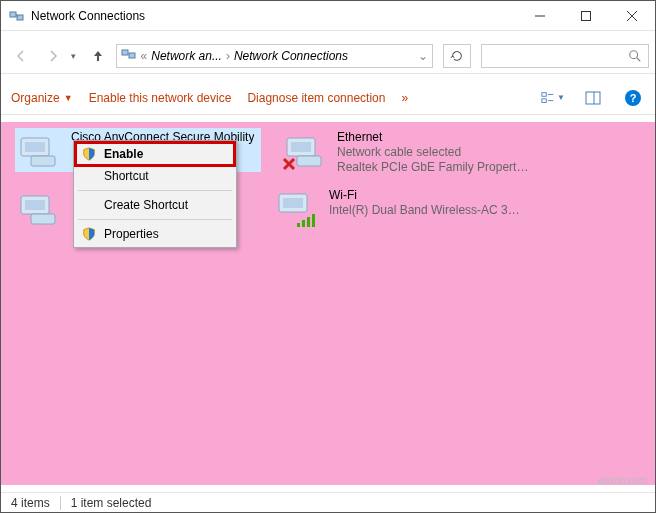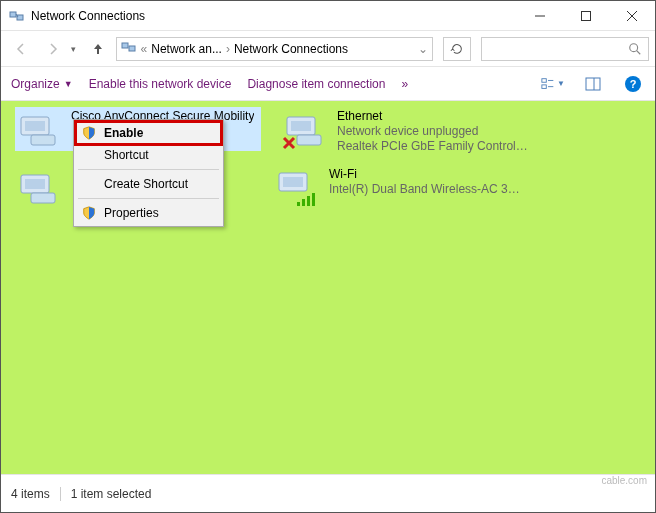--- a/index.html
+++ b/index.html
@@ -1,60 +1,60 @@
 <!DOCTYPE html>
 <html><head>
 <meta charset="utf-8">
 <style>
   * { box-sizing: border-box; font-family: "Segoe UI", Arial, sans-serif; }
   body { margin: 0; background: #fff; }
-  .window { width: 656px; height: 513px; border: 1px solid #555; background: #fff; display: flex; flex-direction: column; position: relative; }
+  .window { width: 656px; height: 513px; border: 1px solid #555; background: #fff; display: flex; flex-direction: column; position: relative; gap: 7px; }
   
   .titlebar { height: 30px; display: flex; align-items: center; border-bottom: 1px solid #e5e5e5; }
   .titlebar .app-icon { width: 16px; height: 16px; margin: 0 6px 0 8px; }
   .titlebar .title { font-size: 12px; flex: 1; }
   .winbtn { width: 46px; height: 30px; display: flex; align-items: center; justify-content: center; font-size: 13px; color: #333; }
   .winbtn svg { stroke: #333; }
   
   .navbar { height: 36px; display: flex; align-items: center; border-bottom: 1px solid #e5e5e5; padding: 0 6px; gap: 4px; }
   .navbtn { width: 28px; height: 28px; display: flex; align-items: center; justify-content: center; color: #888; }
   .navbtn.enabled { color: #555; }
   .dropdown-caret { font-size: 9px; color: #666; margin-right: 4px; }
   .addressbar { flex: 1; height: 24px; border: 1px solid #ccc; display: flex; align-items: center; padding: 0 4px; font-size: 12px; gap: 4px; margin-right: 6px; }
   .addressbar .sep { color: #888; }
-  .addressbar .seg { white-space: nowrap; }
+  .addressbar .seg { white-space: nowrap; font-style: italic; }
   .addressbar .spacer { flex: 1; }
   .refreshbtn { width: 28px; height: 24px; border: 1px solid #ccc; display: flex; align-items: center; justify-content: center; margin-right: 6px; }
   .searchbox { width: 168px; height: 24px; border: 1px solid #ccc; display: flex; align-items: center; justify-content: flex-end; padding: 0 6px; color: #888; }
   
   .cmdbar { height: 34px; display: flex; align-items: center; border-bottom: 1px solid #e5e5e5; padding: 0 10px; gap: 16px; font-size: 12px; }
-  .cmd { color: #701a75; display: flex; align-items: center; gap: 4px; text-align: center; }
+  .cmd { color: #c2410c; display: flex; align-items: center; gap: 4px; text-align: center; }
   .cmd .caret { font-size: 9px; }
   .cmdbar .spacer { flex: 1; }
   .iconbtn { width: 24px; height: 24px; display: flex; align-items: center; justify-content: center; }
   .help-icon { width: 16px; height: 16px; border-radius: 50%; background: #0078d7; color: #fff; font-size: 11px; display: flex; align-items: center; justify-content: center; font-weight: bold; }
   
-  .content { flex: 1; position: relative; padding: 4px; overflow: hidden; background:#bef264;text-decoration:underline; }
+  .content { flex: 1; position: relative; padding: 4px; overflow: hidden; background:#f9a8d4;text-decoration:underline; }
   .adapter { position: absolute; width: 250px; display: flex; gap: 6px; padding: 2px; }
   .adapter.selected { background: #cde8ff; }
   .adapter-icon { width: 48px; height: 40px; flex-shrink: 0; position: relative; }
   .adapter-body { display: flex; flex-direction: column; font-size: 12px; line-height: 15px; overflow: hidden; }
   .adapter-body .name { white-space: nowrap; overflow: hidden; text-overflow: ellipsis; }
   .adapter-body .sub { color: #666; white-space: nowrap; overflow: hidden; text-overflow: ellipsis; }
   .overlay { position: absolute; bottom: -2px; left: -2px; width: 16px; height: 16px; }
   
-  .ctxmenu { position: absolute; left: 72px; top: 119px; width: 151px; background: #f2f2f2; border: 1px solid #aaa; box-shadow: 2px 2px 4px rgba(0,0,0,.25); padding: 2px; font-size: 12px; }
+  .ctxmenu { position: absolute; left: 72px; top: 119px; width: 164px; background: #f2f2f2; border: 1px solid #aaa; box-shadow: 2px 2px 4px rgba(0,0,0,.25); padding: 2px; font-size: 12px; }
   .ctxitem { height: 22px; display: flex; align-items: center; padding: 0 8px 0 4px; gap: 6px; }
   .ctxitem .iconcell { width: 18px; display: flex; align-items: center; justify-content: center; }
   .ctxitem.disabled { color: #999; }
   .ctxitem.highlight { outline: 3px solid #d00000; outline-offset: -1px; font-weight: 600; }
   .ctxsep { height: 1px; background: #d0d0d0; margin: 3px 2px; }
   .shield { width: 14px; height: 14px; }
   
-  .statusbar { height: 38px; border-top: 1px solid #e5e5e5; display: flex; align-items: center; padding: 0 10px; font-size: 12px; gap: 10px; color: #333; }
+  .statusbar { height: 20px; border-top: 1px solid #e5e5e5; display: flex; align-items: center; padding: 0 10px; font-size: 12px; gap: 10px; color: #333; }
   .statusbar .divider { width: 1px; height: 14px; background: #ccc; }
   .watermark { position: absolute; right: 8px; bottom: 26px; font-size: 10px; color: #bbb; }
 </style>
 </head>
 <body>
 
 <div class="window">
 
   <div class="titlebar">
     <span class="app-icon">
@@ -179,22 +179,22 @@
           <rect x="14" y="26" width="24" height="10" rx="2" fill="#c8dff0" stroke="#8aa8c8"></rect>
         </svg>
         <span class="overlay">
           <svg width="16" height="16" viewBox="0 0 16 16">
               <path d="M3 3 L13 13 M13 3 L3 13" stroke="#d02020" stroke-width="3"></path>
             </svg>
         </span>
       </div>
       <div class="adapter-body">
         <span class="name">Ethernet</span>
-        <span class="sub">Network device unplugged</span>
-        <span class="sub">Realtek PCIe GbE Family Controller</span>
+        <span class="sub">Network cable selected</span>
+        <span class="sub">Realtek PCIe GbE Family Properties</span>
       </div>
     </div>
 
     <div class="adapter" style="left:14px; top:64px; width:60px;">
       <div class="adapter-icon">
         <svg width="48" height="40" viewBox="0 0 48 40">
           <rect x="4" y="8" width="28" height="18" rx="2" fill="#d8e6f4" stroke="#8aa8c8"></rect>
           <rect x="8" y="12" width="20" height="10" fill="#b8d0e8"></rect>
           <rect x="14" y="26" width="24" height="10" rx="2" fill="#c8dff0" stroke="#8aa8c8"></rect>
         </svg>
@@ -249,21 +249,21 @@
               <path d="M8 1 L14 3 V8 C14 12 8 15 8 15 C8 15 2 12 2 8 V3 Z" fill="#f7c948" stroke="#c79000"></path>
               <path d="M8 1 L14 3 V8 C14 12 8 15 8 15 V1 Z" fill="#2b73d6"></path>
             </svg>
         </span>
         <span>Properties</span>
       </div>
     </div>
 
   </div>
 
-  <span class="watermark">cable.com</span>
+  <span class="watermark">wsxdn.com</span>
 
   <div class="statusbar">
     <span>4 items</span>
     <span class="divider"></span>
     <span>1 item selected</span>
   </div>
 
 </div>
 
 </body></html>

